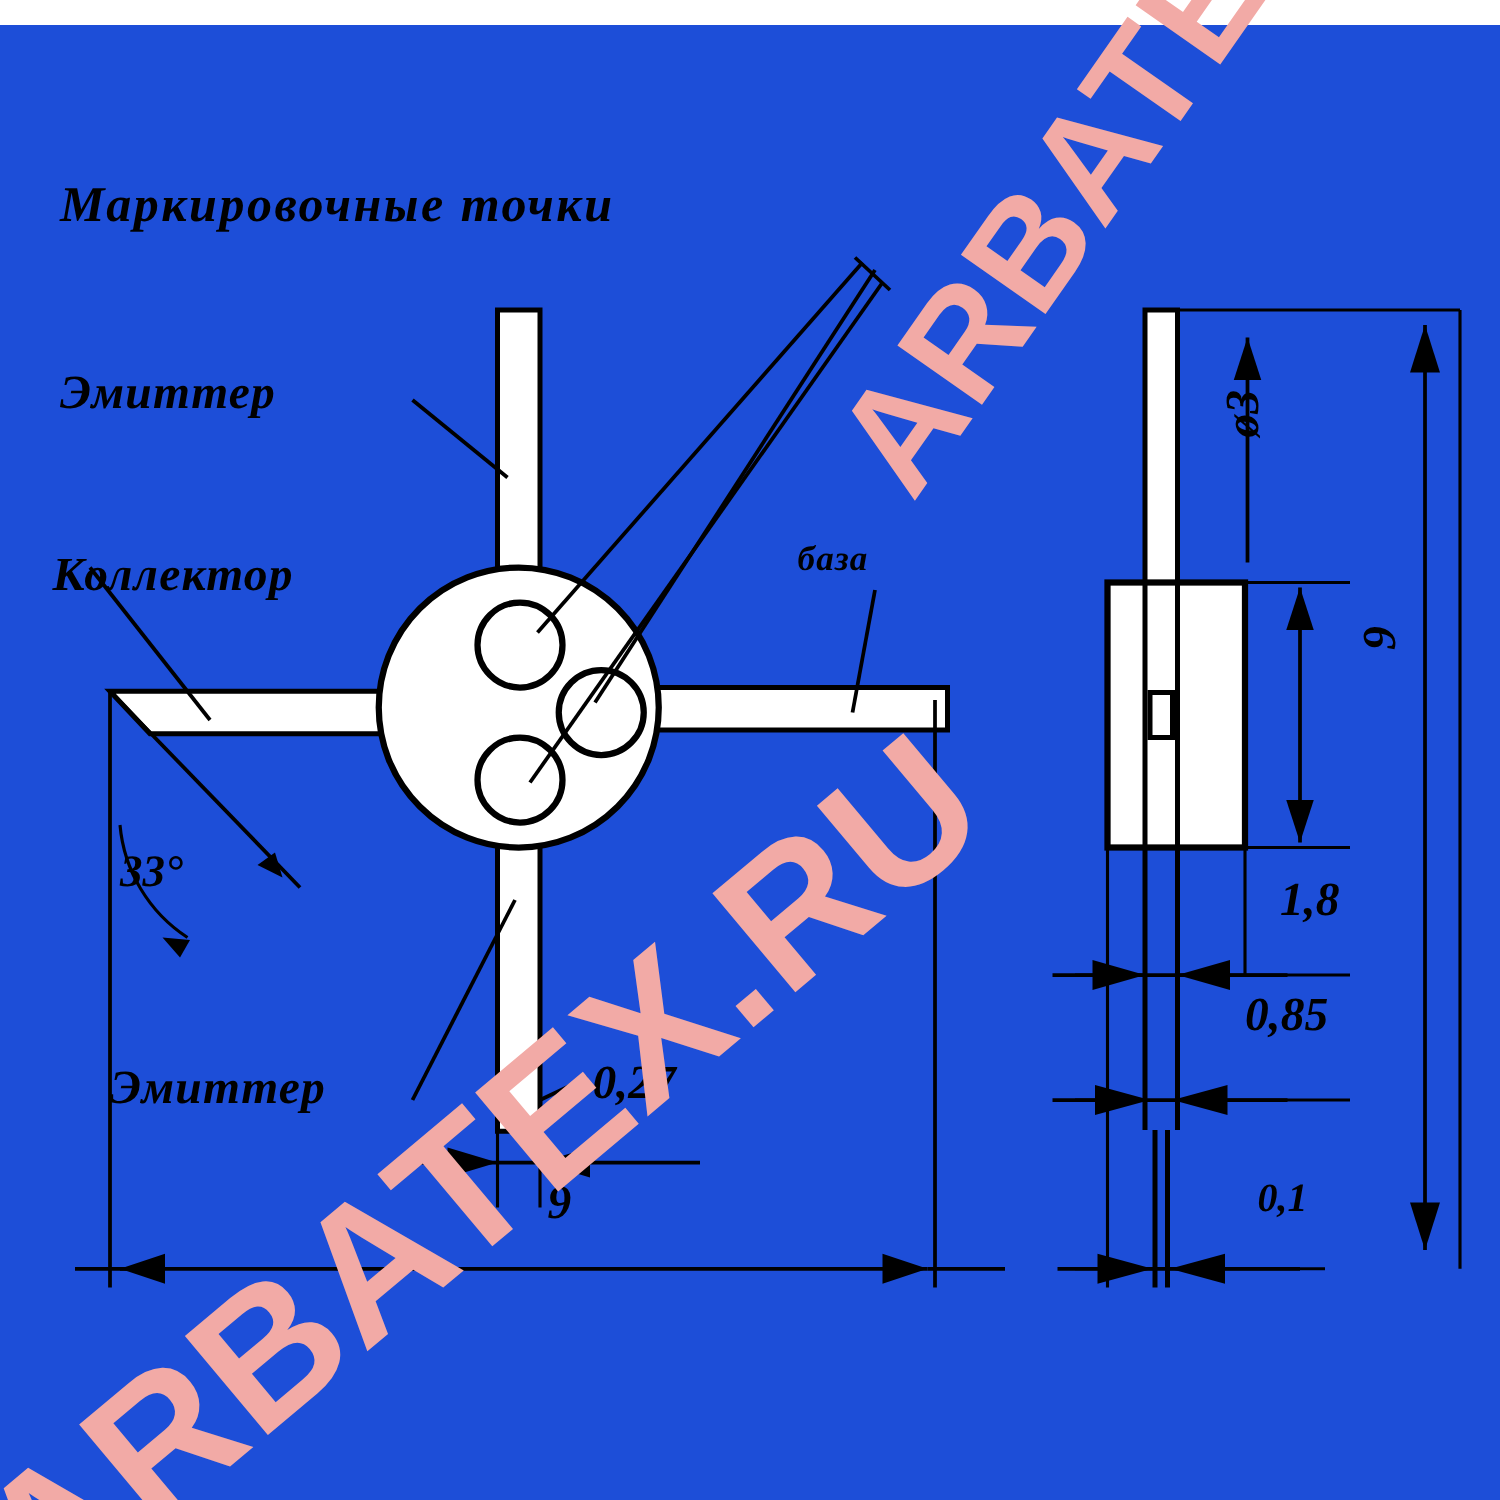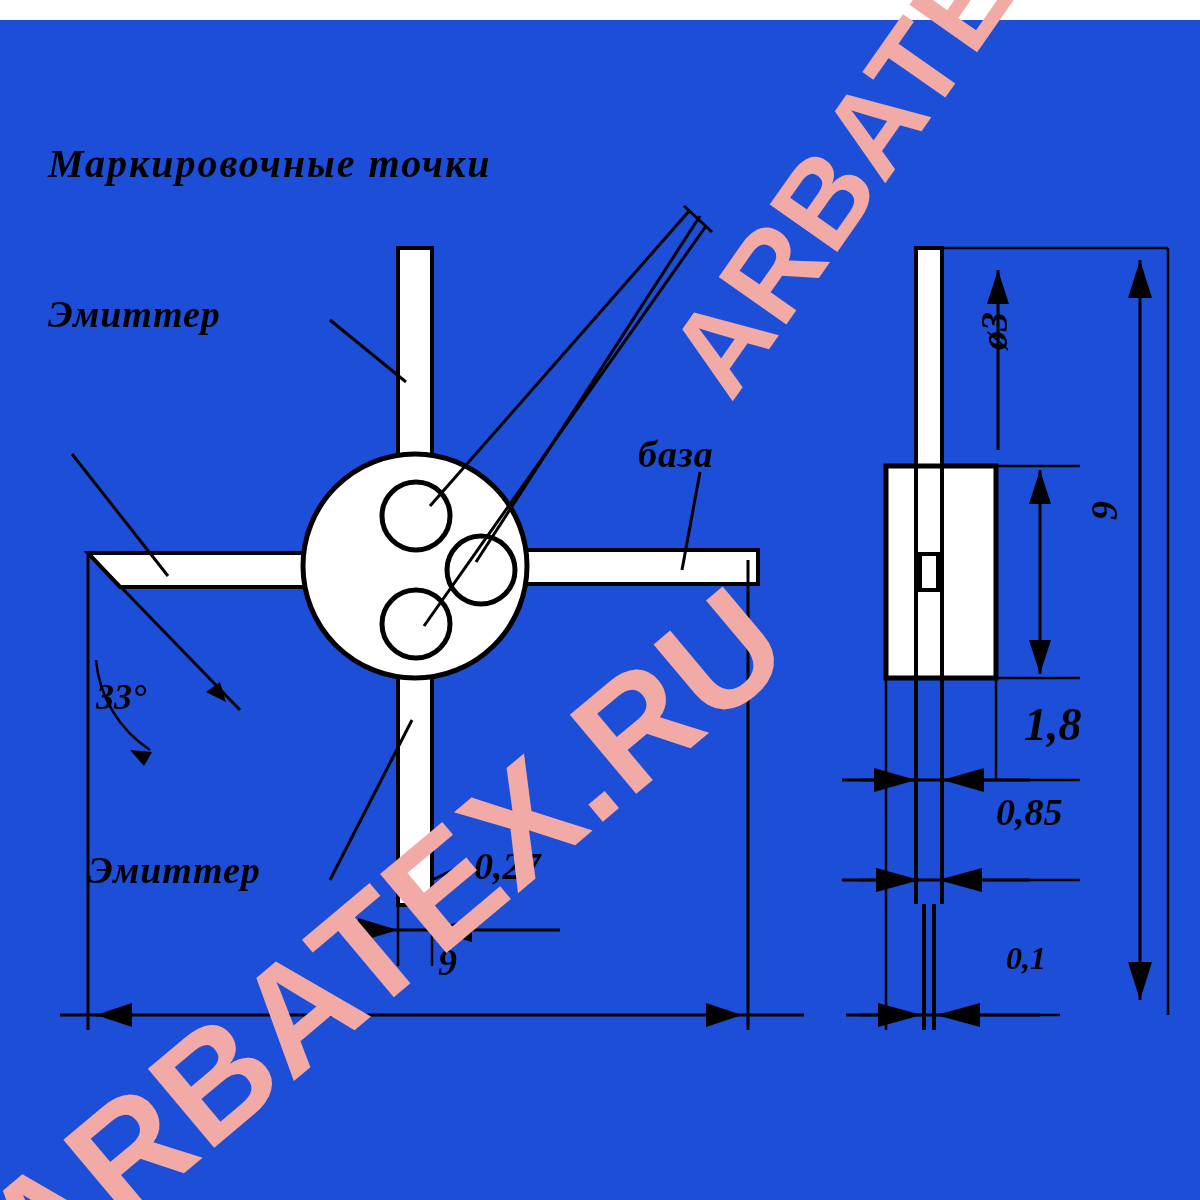--- a/index.html
+++ b/index.html
@@ -68,30 +68,30 @@
     user-select: none;
   }
   .handwritten {
     font-family: "Liberation Serif", serif;
     font-style: italic;
     font-weight: 700;
   }
   .lbl-mark   { left: 48px;  top: 120px;  font-size: 40px; letter-spacing: 2px; }
   .lbl-emit1  { left: 48px;  top: 272px;  font-size: 38px; letter-spacing: 1px; }
   .lbl-coll   { left: 42px;  top: 418px;  font-size: 38px; letter-spacing: 1px; }
-  .lbl-base   { left: 638px; top: 412px;  font-size: 38px; letter-spacing: 1px; }
+  .lbl-base   { left: 638px; top: 412px;  font-size: 28px; letter-spacing: 1px; }
   .lbl-emit2  { left: 88px;  top: 828px;  font-size: 38px; letter-spacing: 1px; }
   .lbl-45     { left: 96px;  top: 656px;  font-size: 36px; }
   .lbl-066    { left: 474px; top: 824px;  font-size: 38px; }
   .lbl-9a     { left: 438px; top: 920px;  font-size: 38px; }
   .lbl-d3     { left: 972px; top: 330px;  font-size: 38px;
                 transform: rotate(-90deg); transform-origin: left top; }
   .lbl-9b     { left: 1082px; top: 500px; font-size: 38px;
                 transform: rotate(-90deg); transform-origin: left top; }
-  .lbl-18     { left: 1024px; top: 678px; font-size: 46px; }
+  .lbl-18     { left: 1024px; top: 678px; font-size: 38px; }
   .lbl-062    { left: 996px; top: 770px;  font-size: 38px; }
   .lbl-01     { left: 1006px; top: 920px; font-size: 32px; }
 </style>
 </head>
 <body>
 
 <div id="sheet">
 
   <svg id="drawing-svg" viewBox="0 0 1200 1200">
 
@@ -226,20 +226,21 @@
       <g stroke-width="3">
         <path d="M846,995 L1040,995"></path>
         <path d="M922,995 l-44,-12 l0,24 z" fill="#000000" stroke="none"></path>
         <path d="M936,995 l44,-12 l0,24 z" fill="#000000" stroke="none"></path>
       </g>
     </g>
   </svg>
 
   <div class="label handwritten lbl-mark">Маркировочные точки</div>
   <div class="label handwritten lbl-emit1">Эмиттер</div>
+  <div class="label handwritten lbl-coll">Коллектор</div>
   <div class="label handwritten lbl-base">база</div>
   <div class="label handwritten lbl-emit2">Эмиттер</div>
 
   <div class="label handwritten lbl-45">33°</div>
   <div class="label handwritten lbl-066">0,27</div>
   <div class="label handwritten lbl-9a">9</div>
 
   <div class="label handwritten lbl-d3">ø3</div>
   <div class="label handwritten lbl-9b">9</div>
   <div class="label handwritten lbl-18">1,8</div>

